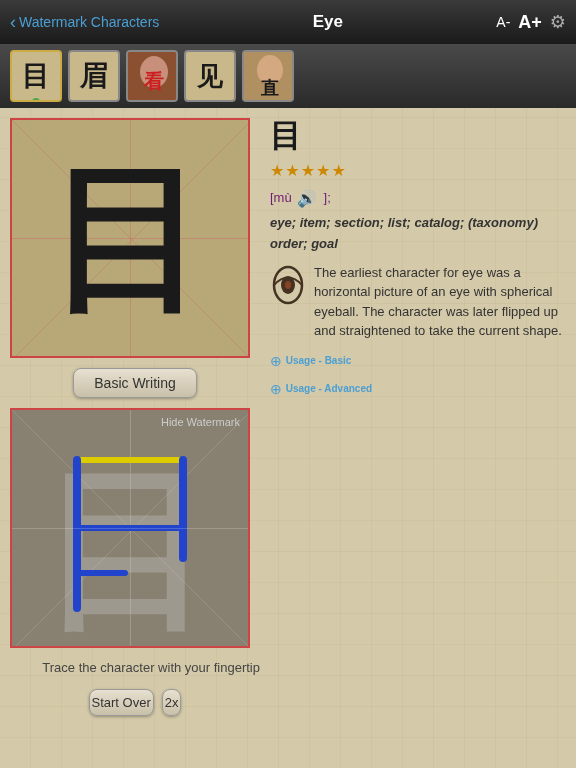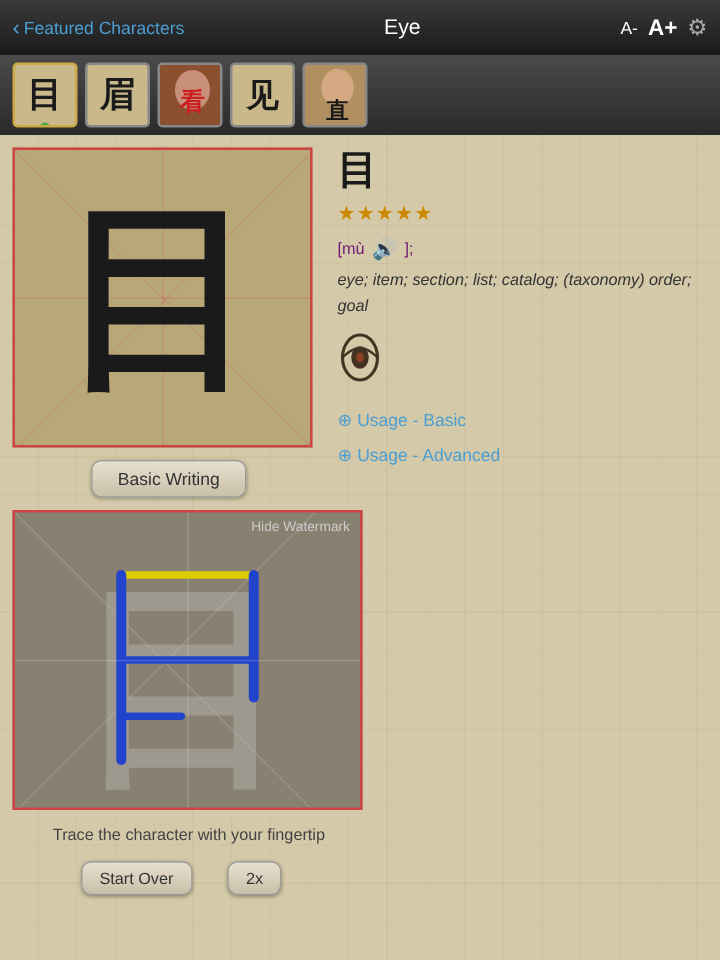--- a/index.html
+++ b/index.html
@@ -34,21 +34,21 @@
       gap: 3px;
     }
     .nav-back-chevron {
       font-size: 18px;
       color: #4a9fd4;
       line-height: 1;
     }
     .nav-title {
       color: #ffffff;
       font-size: 17px;
-      font-weight: 400;
+      font-weight: 700;
     }
     .nav-right {
       display: flex;
       align-items: center;
       gap: 8px;
     }
     .font-btn {
       color: #ffffff;
       font-size: 14px;
       cursor: pointer;
@@ -168,21 +168,21 @@
       border-radius: 8px;
       padding: 6px 20px;
       font-size: 14px;
       color: #333;
       cursor: pointer;
       box-shadow: 0 1px 3px rgba(0,0,0,0.3);
     }
 
     
     .trace-box {
-      width: 280px;
+      width: 240px;
       height: 240px;
       border: 2px solid #cc4444;
       background: #888070;
       position: relative;
       overflow: hidden;
     }
     .trace-box::before {
       content: '';
       position: absolute;
       top: 0; left: 50%;
@@ -224,26 +224,25 @@
     .trace-buttons {
       display: flex;
       gap: 8px;
       justify-content: center;
       margin-top: 4px;
     }
     .trace-btn {
       background: linear-gradient(to bottom, #e8e0d0, #c8c0a8);
       border: 1px solid #999;
       border-radius: 8px;
-      padding: 5px 14px;
+      padding: 5px 2px;
       font-size: 13px;
       color: #333;
       cursor: pointer;
       box-shadow: 0 1px 3px rgba(0,0,0,0.3);
-      margin-left: 20px;
     }
 
     
     .right-panel {
       flex: 1;
       display: flex;
       flex-direction: column;
       gap: 8px;
     }
 
@@ -277,20 +276,21 @@
       background: none;
       border: none;
       cursor: pointer;
       font-size: 16px;
       color: #4a9fd4;
       padding: 0 2px;
     }
     .definition {
       font-style: italic;
       color: #333;
+      font-weight: bold;
     }
 
     
     .eye-icon-box {
       display: flex;
       gap: 8px;
       align-items: flex-start;
     }
     .eye-icon-svg {
       flex-shrink: 0;
@@ -311,22 +311,22 @@
       align-items: center;
       gap: 4px;
       cursor: pointer;
     }
     .usage-header-icon {
       color: #4a9fd4;
       font-size: 14px;
     }
     .usage-label {
       color: #4a9fd4;
-      font-size: 14px;
-      font-weight: 400;
+      font-size: 10px;
+      font-weight: 700;
     }
     .usage-examples {
       font-size: 13px;
       color: #333;
       padding-left: 16px;
       margin-top: 2px;
     }
 
     
     svg.diag-lines {
@@ -335,21 +335,21 @@
       width: 100%; height: 100%;
       pointer-events: none;
     }
   </style>
 </head>
 <body>
 
 <div class="nav-bar">
   <div class="nav-back">
     <span class="nav-back-chevron">‹</span>
-    <span>Featured Characters</span>
+    <span>Watermark Characters</span>
   </div>
   <div class="nav-title">Eye</div>
   <div class="nav-right">
     <span class="font-btn">A-</span>
     <span class="font-btn font-btn-large">A+</span>
     <span class="settings-icon">⚙</span>
   </div>
 </div>
 
 <div class="thumb-strip">
@@ -447,20 +447,21 @@
 
     <div class="eye-icon-box">
 
       <svg width="36" height="50" viewBox="0 0 36 50" class="eye-icon-svg">
         <ellipse cx="18" cy="20" rx="14" ry="18" fill="none" stroke="#443322" stroke-width="2.5"></ellipse>
         <ellipse cx="18" cy="20" rx="7" ry="9" fill="#443322"></ellipse>
         <ellipse cx="18" cy="20" rx="3" ry="4" fill="#884422"></ellipse>
 
         <path d="M4,20 Q18,5 32,20" fill="none" stroke="#443322" stroke-width="2"></path>
       </svg>
+      <p class="char-description">The earliest character for eye was a horizontal picture of an eye with spherical eyeball. The character was later flipped up and straightened to take the current shape.</p>
     </div>
 
     <div class="usage-section">
       <div class="usage-header">
         <span class="usage-header-icon">⊕</span>
         <span class="usage-label">Usage - Basic</span>
       </div>
     </div>
 
     <div class="usage-section">

